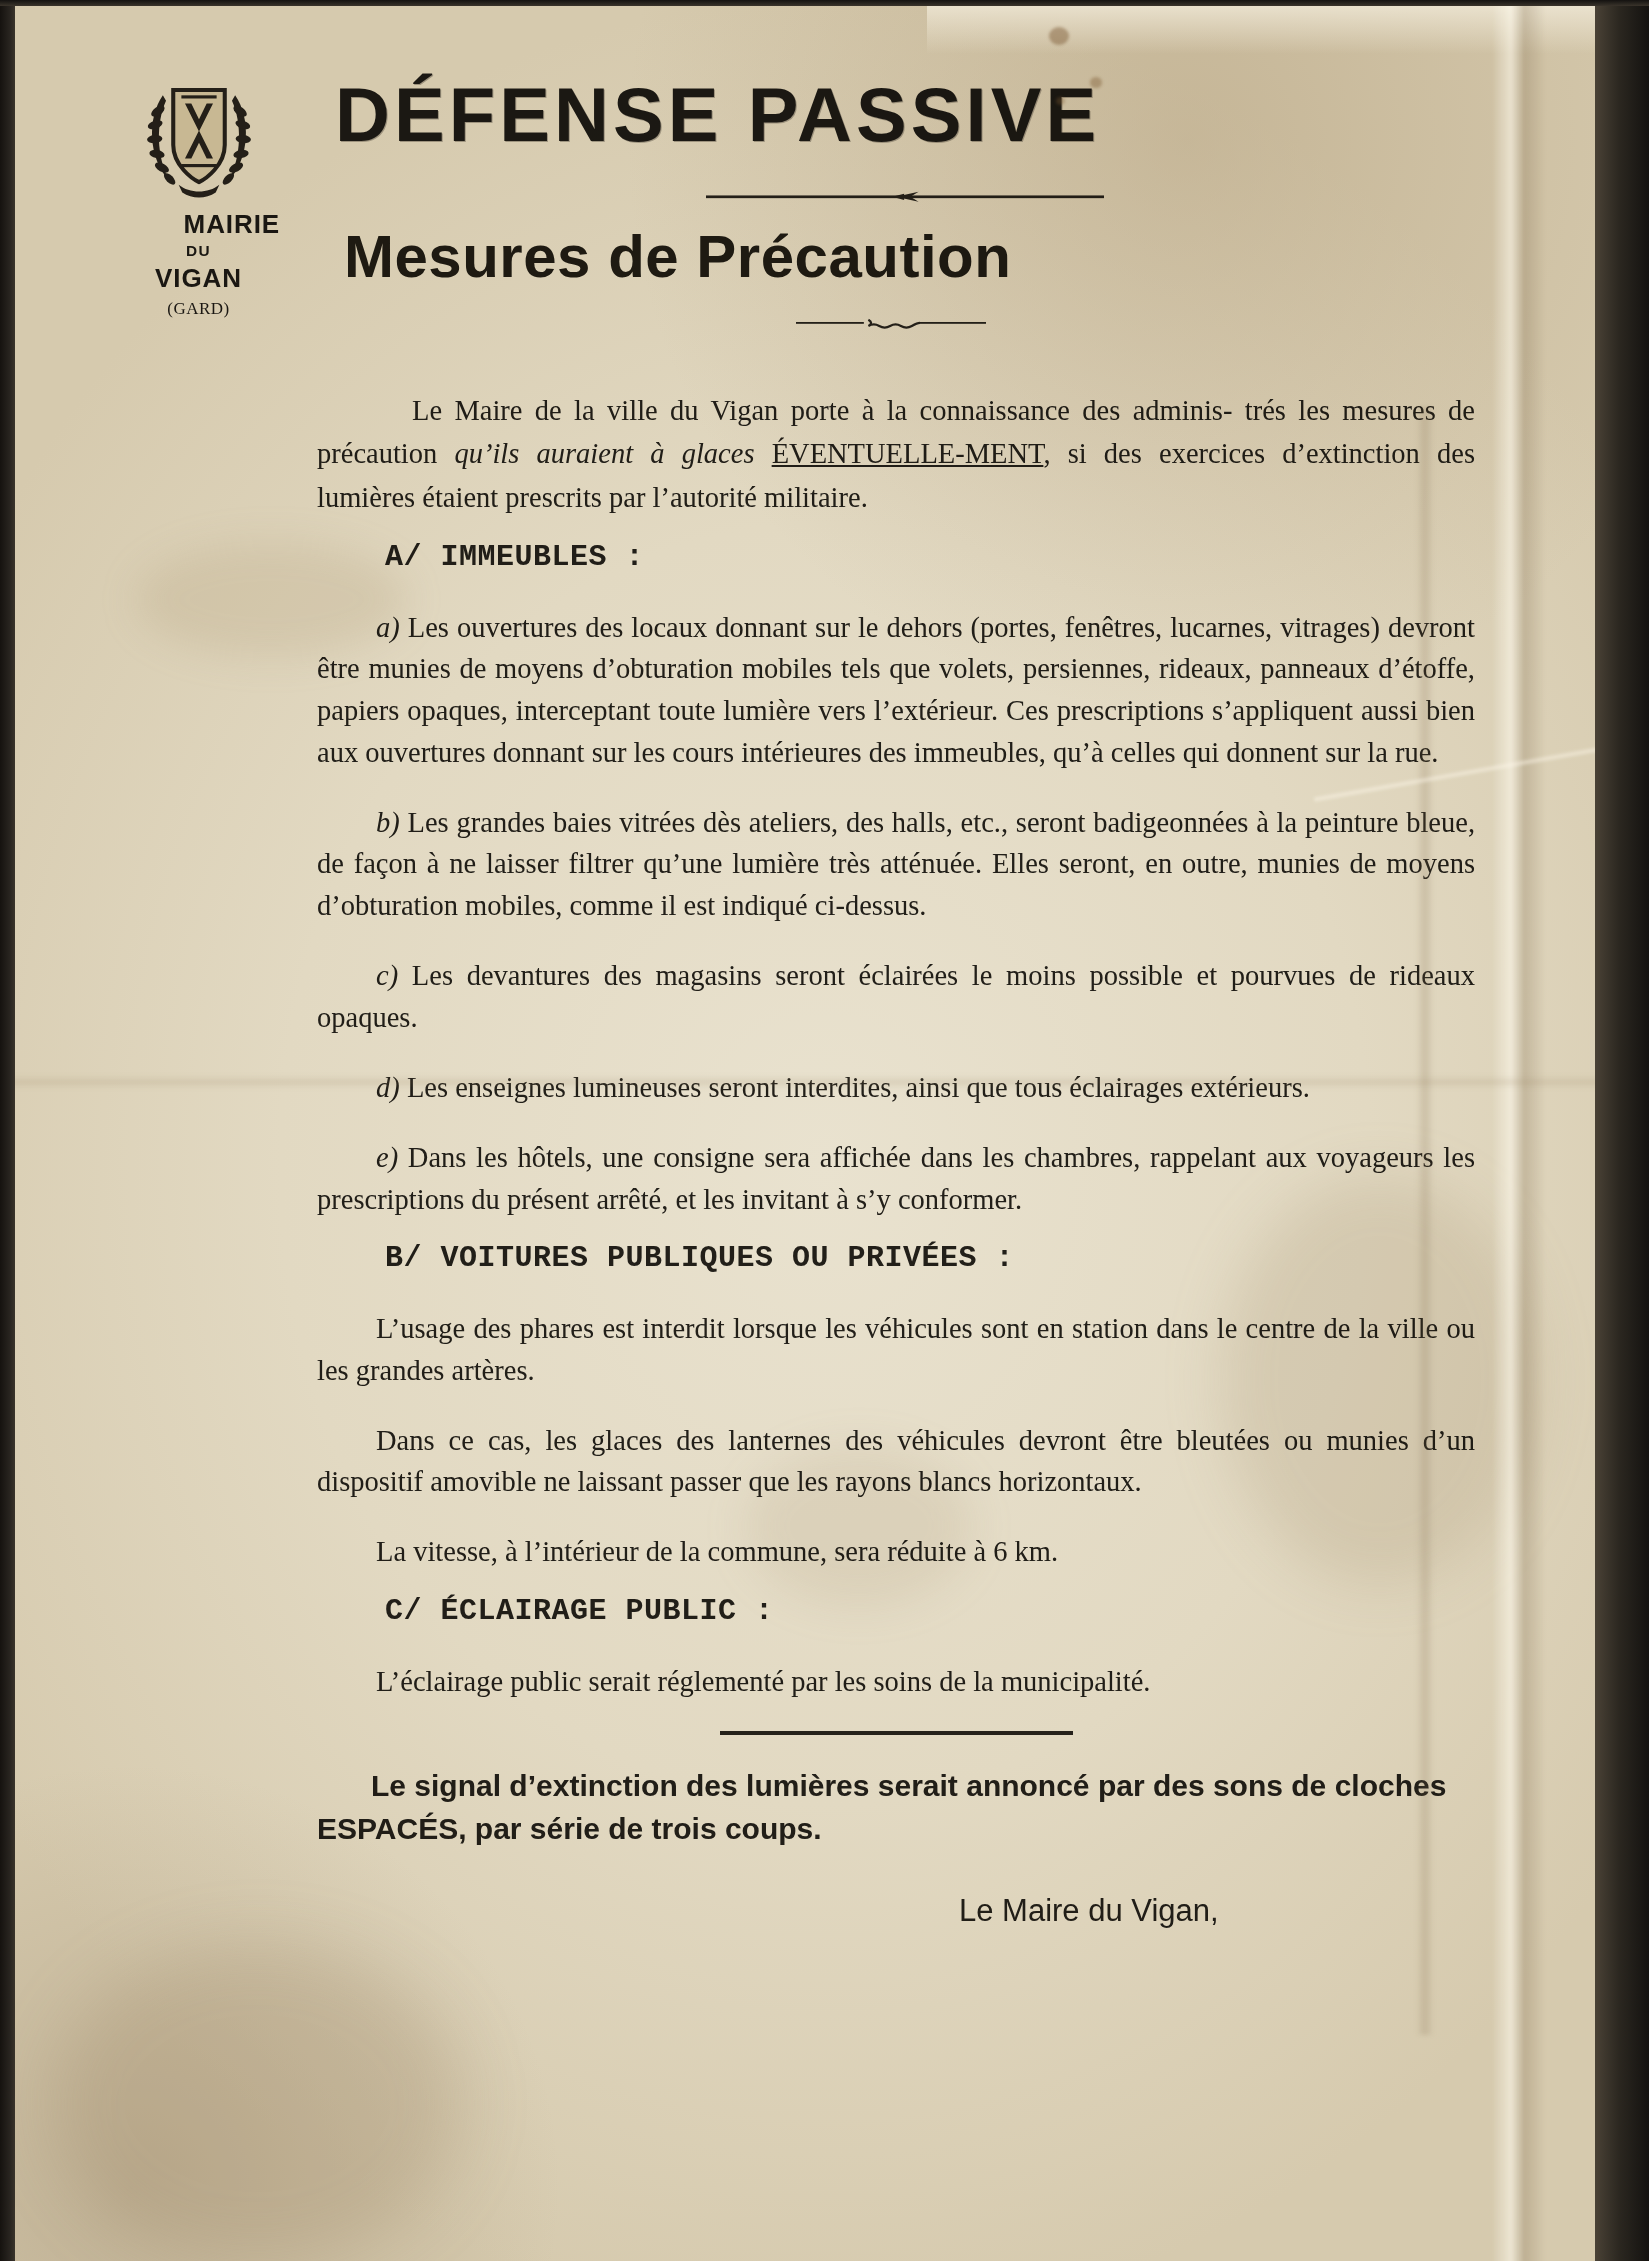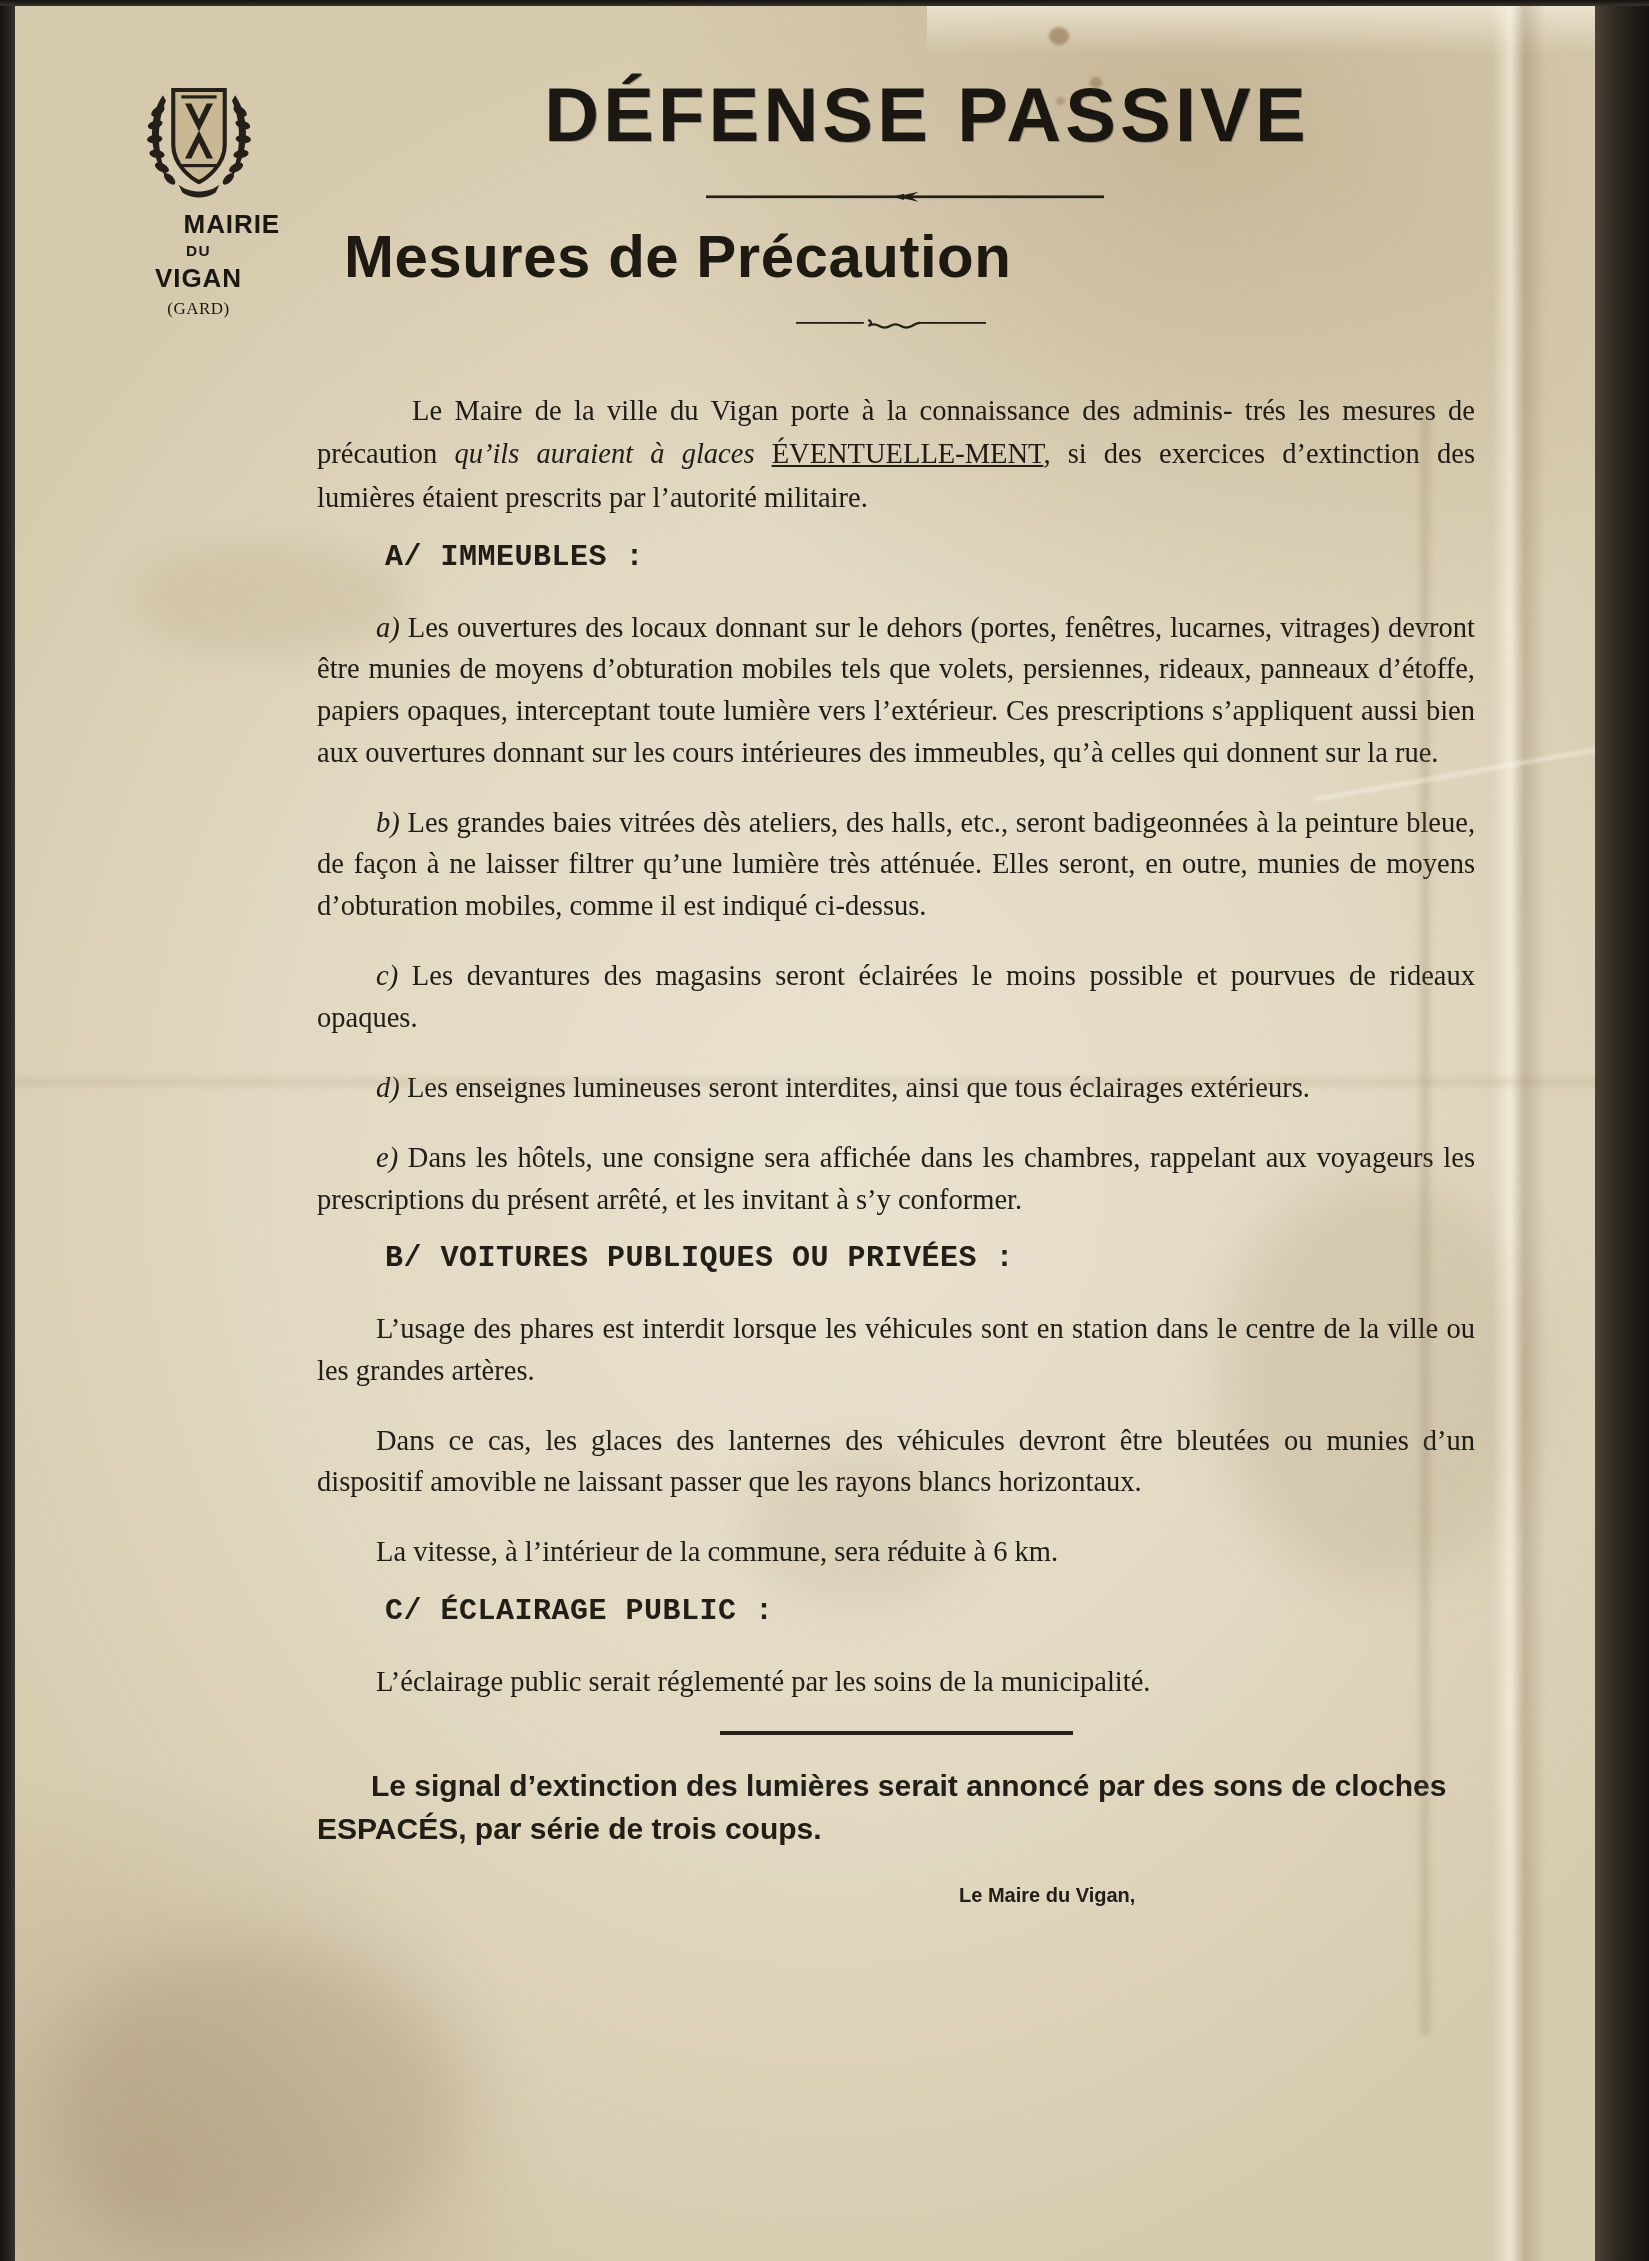--- a/index.html
+++ b/index.html
@@ -116,24 +116,24 @@
     color: #1f1d1a;
   }
   .crest-mairie { font-size: 26px; margin-top: 5.4px; text-align: right; }
   .crest-du     { font-size: 15.4px; font-weight: bold; margin-top: 2px; letter-spacing: 1.4px;}
   .crest-vigan  { font-size: 26px; margin-top: 2.7px; }
   .crest-gard   { font-size: 17px; font-weight: normal; margin-top: 4.5px; letter-spacing: 0.5px; font-family:"Liberation Serif", serif;}
 
   
   .title-main {
     position: absolute;
-    left: 348px;
+    left: 335px;
     top: 71px;
     width: 1158px;
-    text-align: center;
+    text-align: left;
     font-family: "Liberation Sans", sans-serif;
     font-weight: bold;
     font-size: 76px;
     letter-spacing: 4.1px;
     color: #201e1b;
     text-shadow: 0.9px 0.9px 0 rgba(60,55,48,0.35);
   }
   .rule-arrow {
     position: absolute;
     left: 706px;
@@ -208,23 +208,23 @@
     font-family: "Liberation Sans", sans-serif;
     font-weight: bold;
     font-size: 30px;
     line-height: 1.42;
     text-align: left;
     margin-bottom: 13.6px;
     text-indent: 54px;
   }
   .signature {
     font-family: "Liberation Sans", sans-serif;
-    font-weight: bold;
-    font-size: 20px;
-    margin-top: 32px;
+    font-weight: normal;
+    font-size: 31px;
+    margin-top: 40px;
     margin-left: 642px;
   }
 
   
   .content { mix-blend-mode: multiply; }
 </style>
 </head>
 <body>
 
 <div class="sheet">

